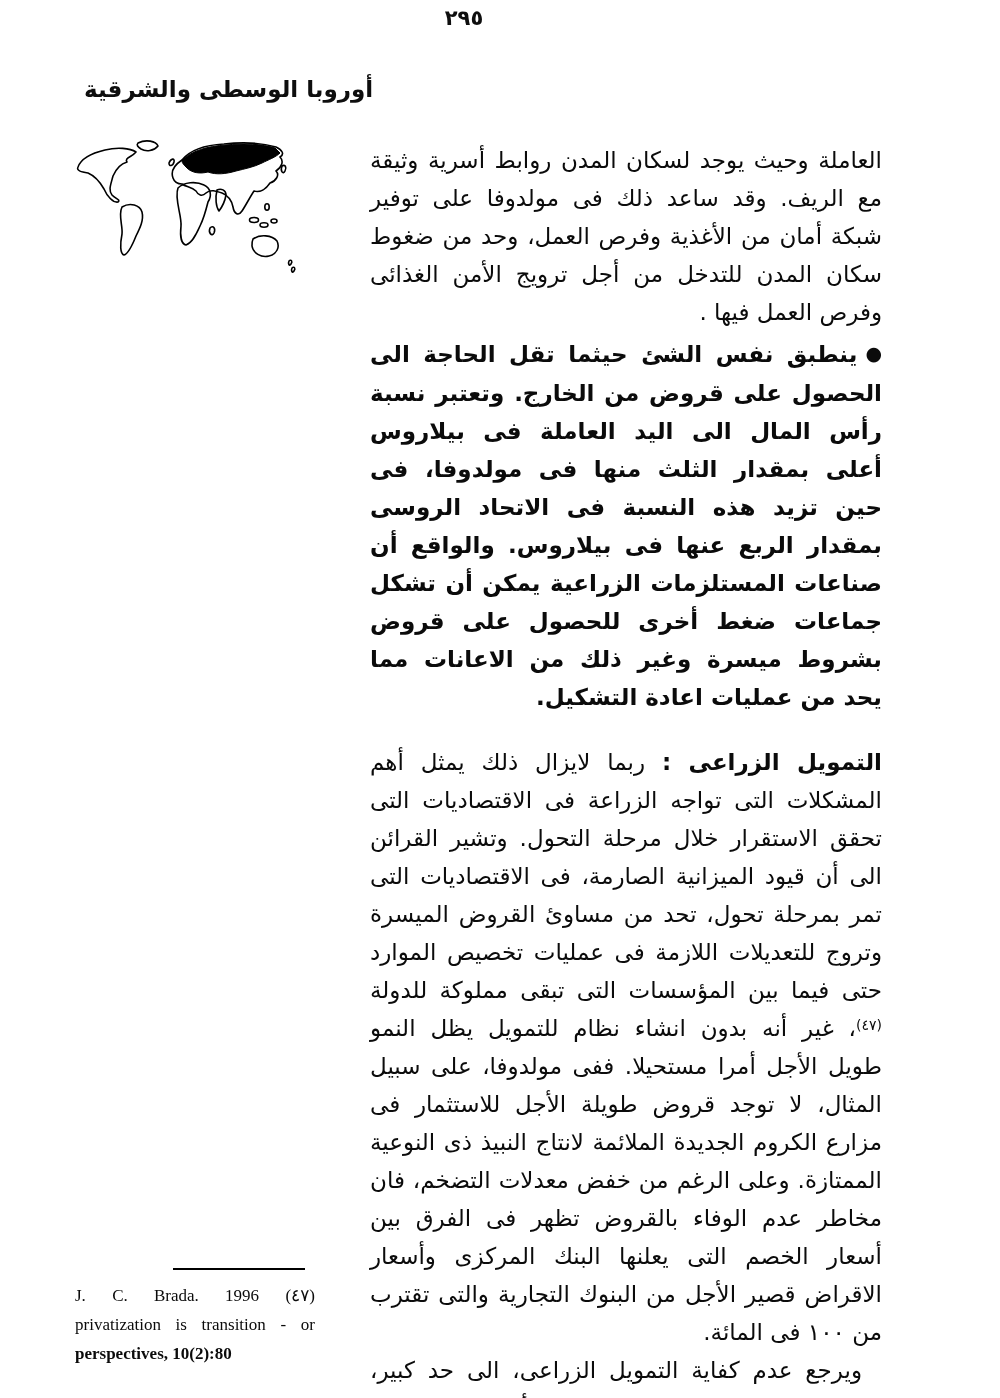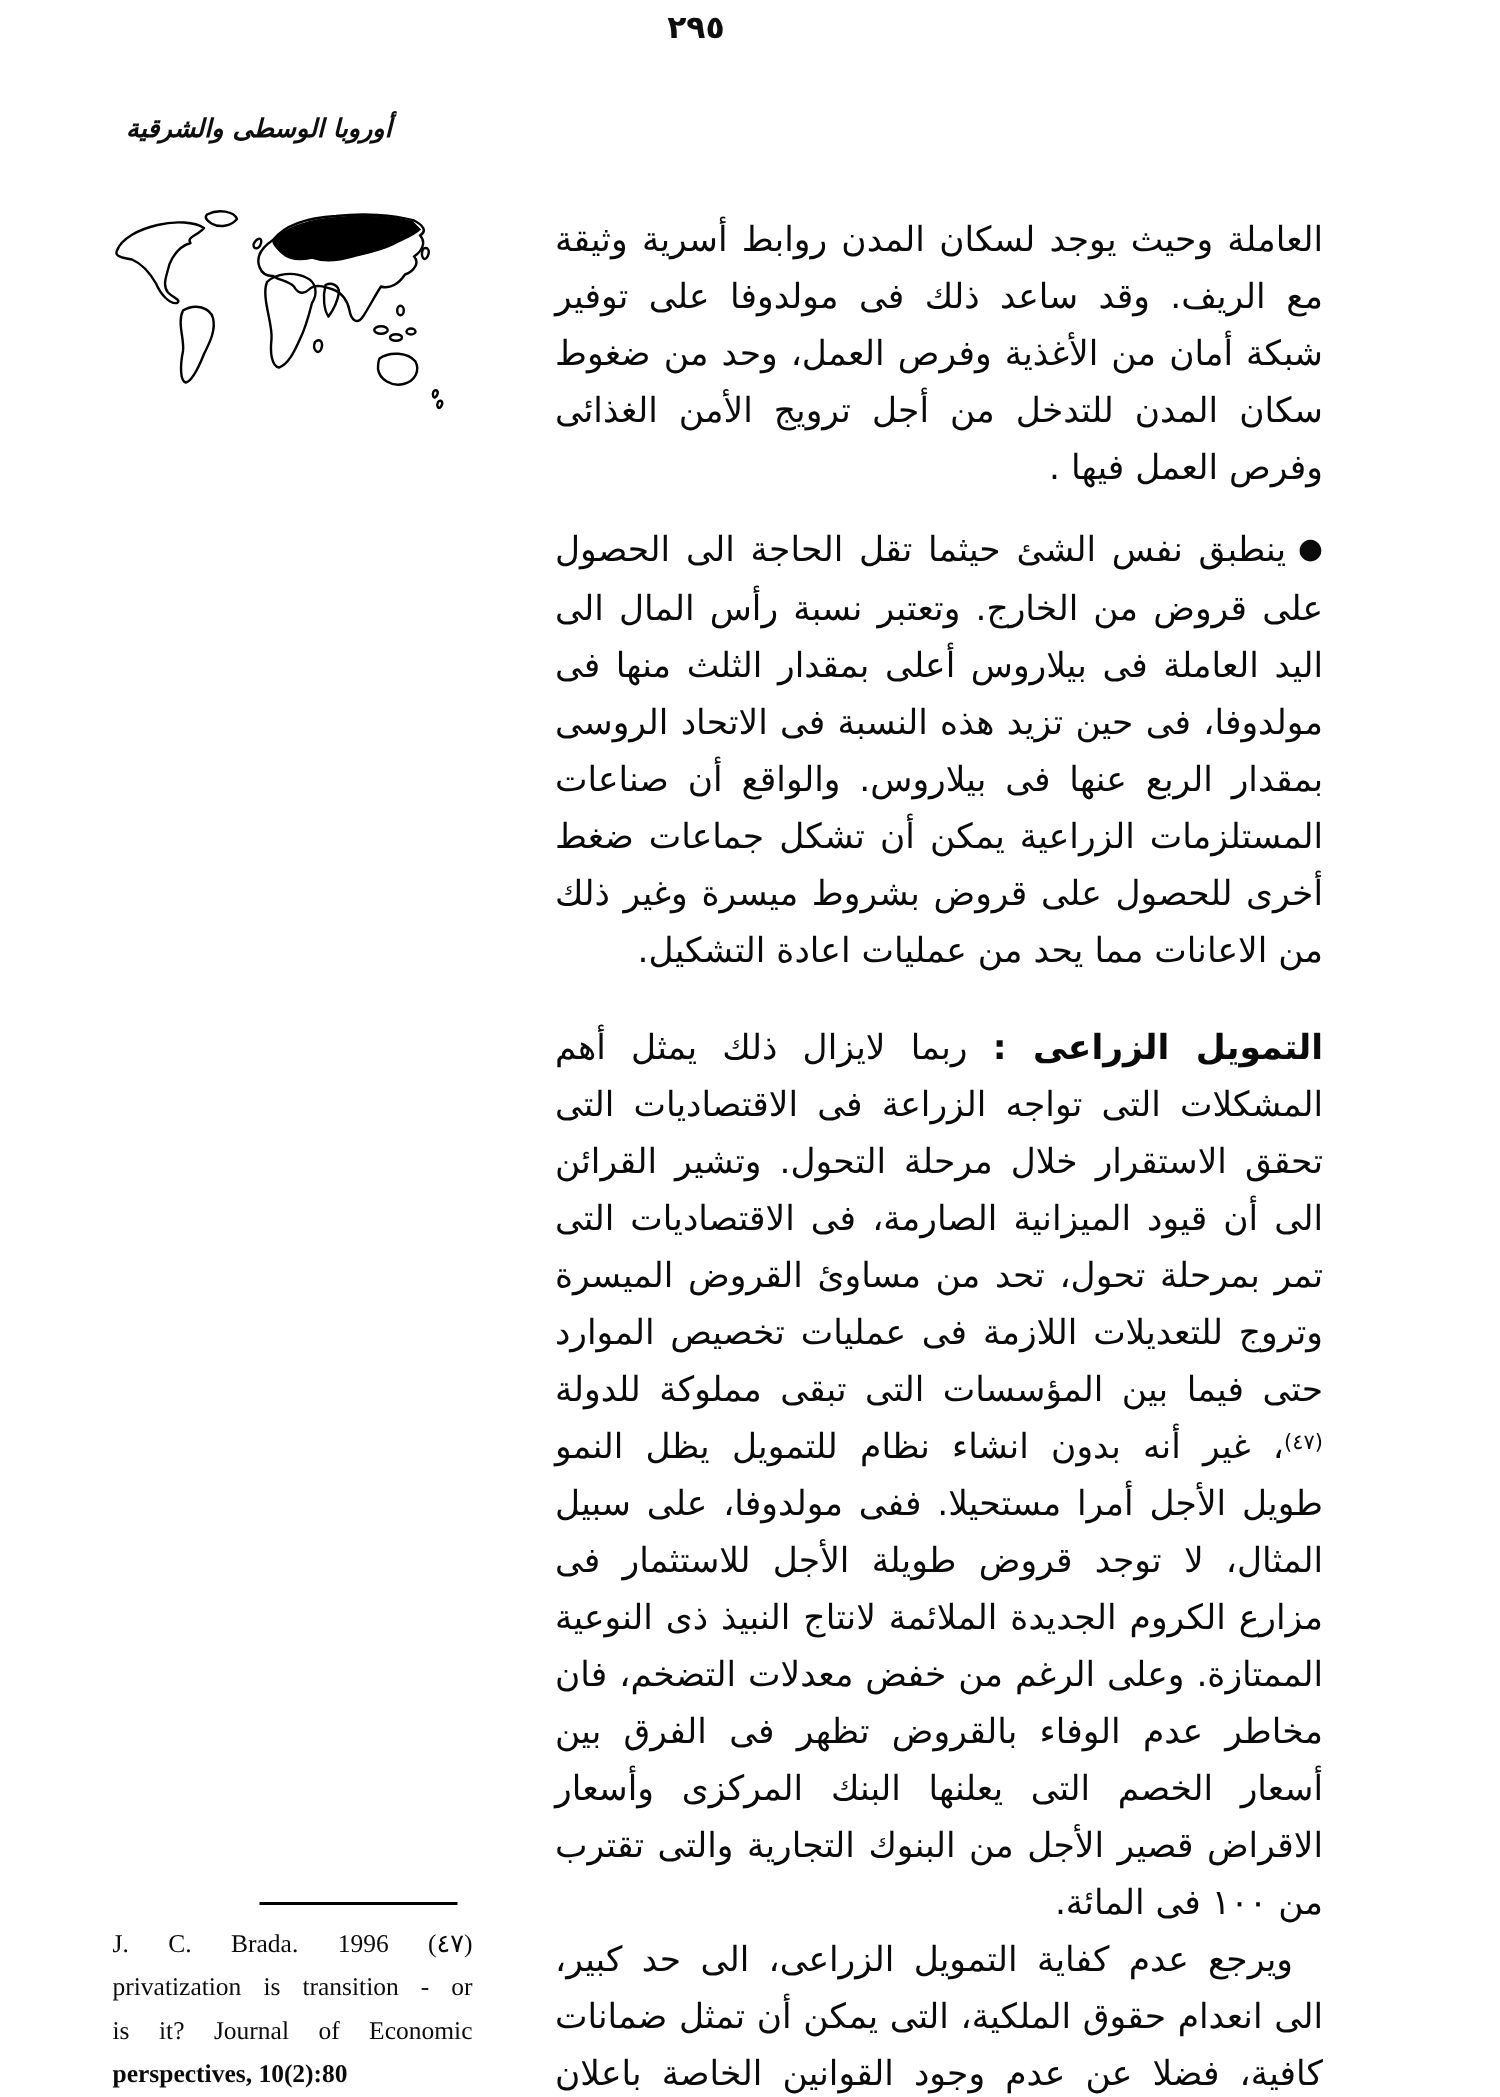--- a/index.html
+++ b/index.html
@@ -8,33 +8,33 @@
     background:#ffffff;color:#0e0e0e;
     font-family:"DejaVu Sans",sans-serif;
     position:relative;overflow:hidden;
   }
   .page-number{
     position:absolute;top:6px;left:0;width:928px;
     text-align:center;font-size:21px;font-weight:bold;letter-spacing:2px;
   }
   .section-label{
     position:absolute;top:76px;left:84px;
-    font-size:17px;font-weight:bold;direction:rtl;font-style:italic;
+    font-size:23px;font-weight:bold;direction:rtl;
   }
   .map-wrap{
     position:absolute;top:136px;left:70px;width:236px;height:152px;
   }
   .map-wrap svg{width:100%;height:100%;}
   .text-col{
     position:absolute;top:141px;left:370px;width:512px;
     direction:rtl;text-align:justify;
     font-size:23px;line-height:38px;color:#0b0b0b;
   }
   .para{margin:0;text-align:justify;}
-  .para-bullet{margin-top:17px;}
+  .para-bullet{margin-top:4px;font-weight:bold;}
   .para-section{margin-top:27px;}
   .para-indent{text-indent:20px;}
   .bullet{font-size:19px;display:inline-block;transform:translateY(-2px);padding-left:8px;}
   .bold-head{font-weight:bold;}
   sup.ref{font-size:14px;line-height:0;vertical-align:6px;}
   .fn-rule{
     position:absolute;top:1268px;left:173px;width:132px;
     border-top:2.5px solid #000;height:0;
   }
   .footnote{
@@ -96,15 +96,14 @@
   <p class="para para-section"><span class="bold-head">التمويل الزراعى :</span><span> ربما لايزال ذلك يمثل أهم المشكلات التى تواجه الزراعة فى الاقتصاديات التى تحقق الاستقرار خلال مرحلة التحول. وتشير القرائن الى أن قيود الميزانية الصارمة، فى الاقتصاديات التى تمر بمرحلة تحول، تحد من مساوئ القروض الميسرة وتروج للتعديلات اللازمة فى عمليات تخصيص الموارد حتى فيما بين المؤسسات التى تبقى مملوكة للدولة </span><sup class="ref">(٤٧)</sup><span>، غير أنه بدون انشاء نظام للتمويل يظل النمو طويل الأجل أمرا مستحيلا. ففى مولدوفا، على سبيل المثال، لا توجد قروض طويلة الأجل للاستثمار فى مزارع الكروم الجديدة الملائمة لانتاج النبيذ ذى النوعية الممتازة. وعلى الرغم من خفض معدلات التضخم، فان مخاطر عدم الوفاء بالقروض تظهر فى الفرق بين أسعار الخصم التى يعلنها البنك المركزى وأسعار الاقراض قصير الأجل من البنوك التجارية والتى تقترب من ١٠٠ فى المائة.</span></p>
 
   <p class="para para-indent">ويرجع عدم كفاية التمويل الزراعى، الى حد كبير، الى انعدام حقوق الملكية، التى يمكن أن تمثل ضمانات كافية، فضلا عن عدم وجود القوانين الخاصة باعلان الافلاس. وقد يساعد تحقيق ذلك على توفير التمويل اللازم، الا أن هناك مخاطر من ألا تكفى التشريعات، وأن تنتهى اجراءات التقشف وتضيع منافعها هباء مالم تتخذ اجراءات أخرى.</p>
 </div>
 
 <div class="fn-rule"></div>
 
 <div class="footnote">
   <div class="fn-line">J. C. Brada. 1996 (٤٧)</div>
   <div class="fn-line">privatization is transition - or</div>
-  <div class="fn-line">is it? Journal of Economic</div>
   <div class="fn-line fn-last">perspectives, 10(2):80</div>
 </div>
 
 </body></html>

